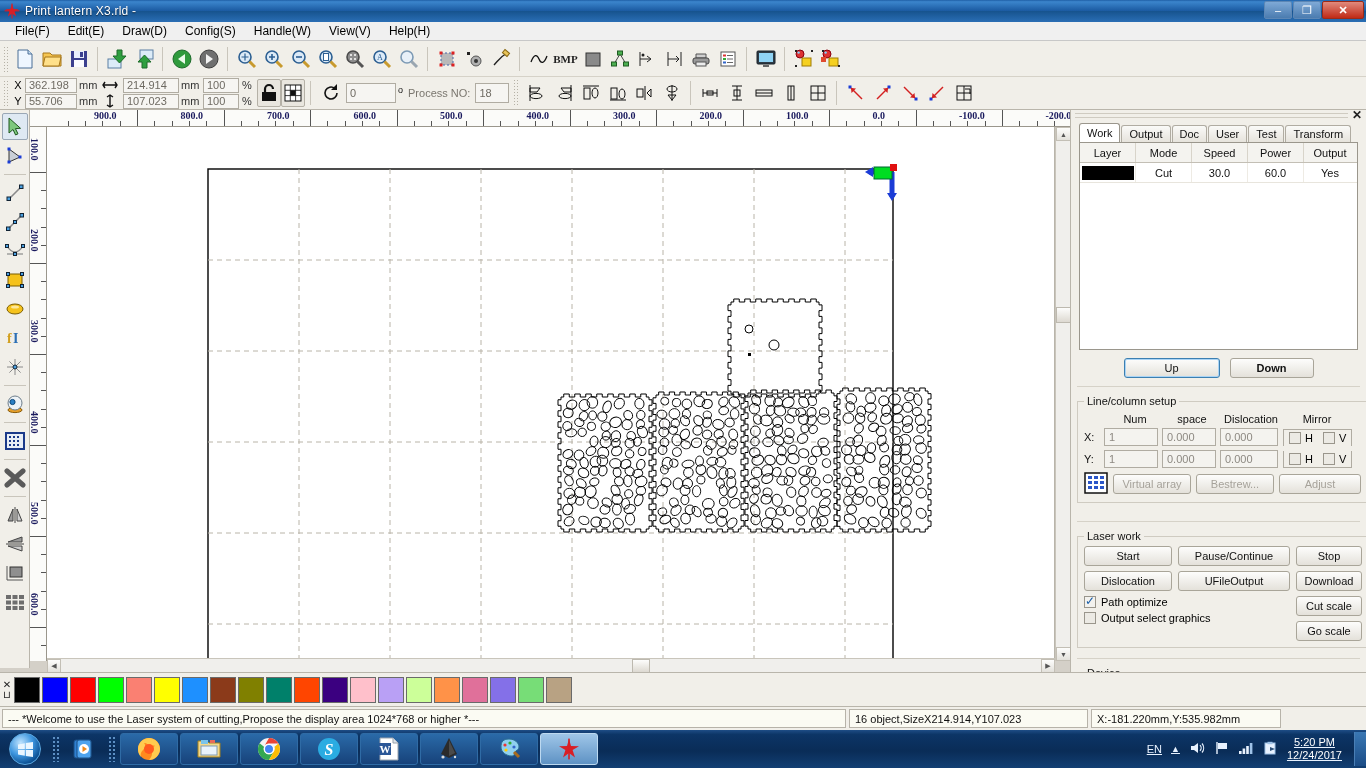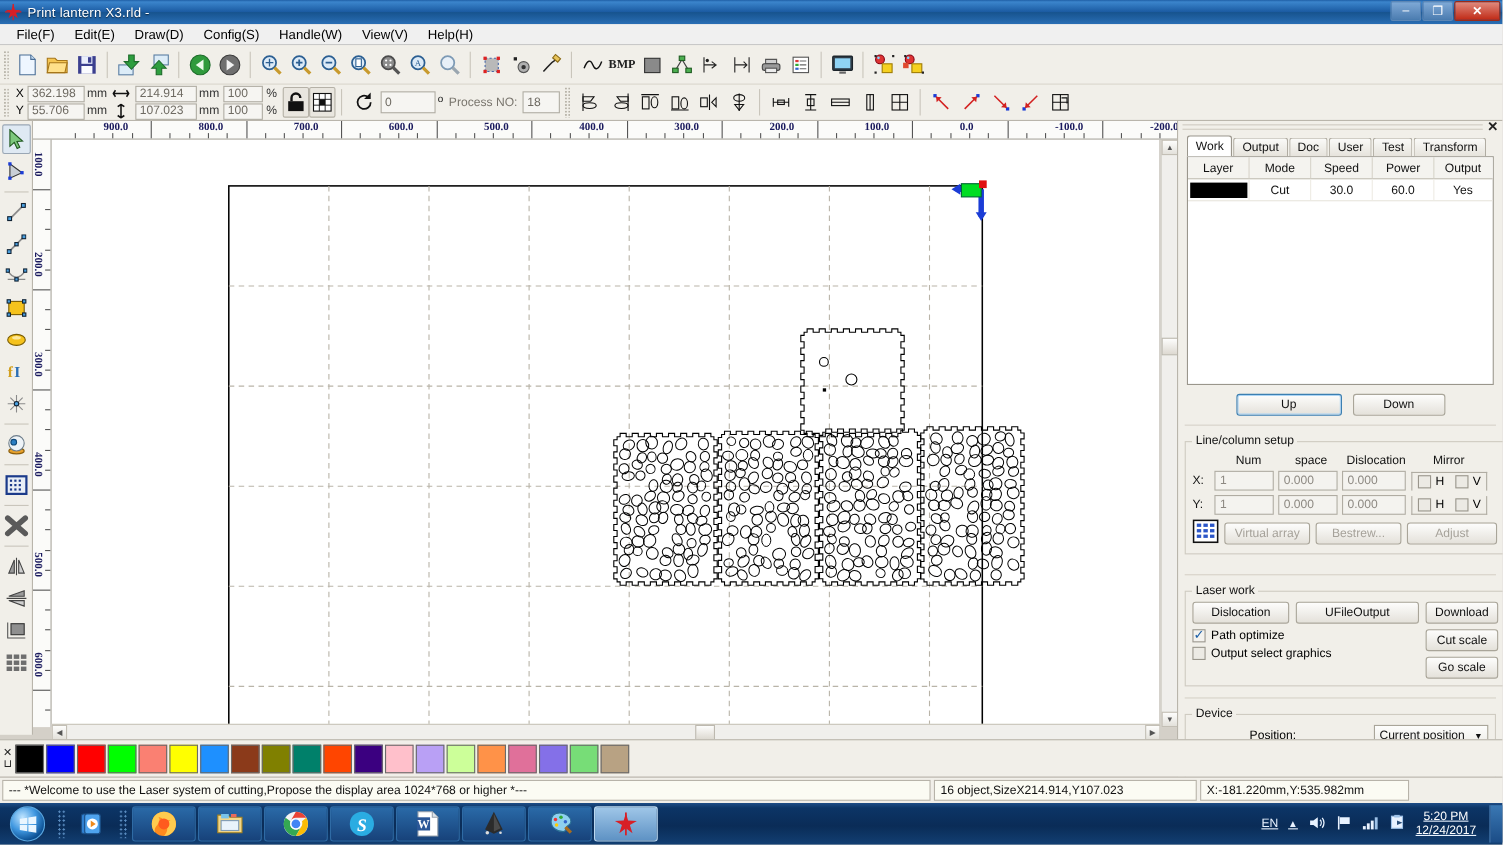--- a/index.html
+++ b/index.html
@@ -1258,21 +1258,21 @@
           </div>
         <div class="c-mode">Cut</div>
         <div class="c-speed">30.0</div>
         <div class="c-power">60.0</div>
         <div class="c-output" style="border-right:none;">Yes</div>
       </div>
     </div>
 
     <div class="btnrow">
       <div class="btn focus" style="width:96px;">Up</div>
-      <div class="btn" style="width:84px;">Down</div>
+      <div class="btn" style="width:84px;font-weight:bold;">Down</div>
     </div>
 
     <div class="hr-line"></div>
 
     <fieldset class="grp">
       <legend>Line/column setup</legend>
       <div class="lc-head">
         <span style="width:58px;">Num</span>
         <span style="width:56px;">space</span>
         <span style="width:62px;">Dislocation</span>
@@ -1322,20 +1322,25 @@
         <div class="btn disabled" style="width:78px;">Virtual array</div>
         <div class="btn disabled" style="width:78px;">Bestrew...</div>
         <div class="btn disabled" style="width:82px;">Adjust</div>
       </div>
     </fieldset>
 
     <div class="hr-line" style="margin-top:18px;"></div>
 
     <fieldset class="grp">
       <legend>Laser work</legend>
+      <div class="lw-row">
+        <div class="btn" style="width:88px;">Start</div>
+        <div class="btn" style="width:112px;">Pause/Continue</div>
+        <div class="btn" style="width:66px;">Stop</div>
+      </div>
       <div class="lw-row">
         <div class="btn" style="width:88px;">Dislocation</div>
         <div class="btn" style="width:112px;">UFileOutput</div>
         <div class="btn" style="width:66px;">Download</div>
       </div>
       <div style="display:flex;">
         <div style="flex:1;">
           <div style="display:flex; align-items:center; gap:5px; margin-bottom:4px;">
             <span class="cb checked"></span>
             <span style="font-size:11px;">Path optimize</span>

